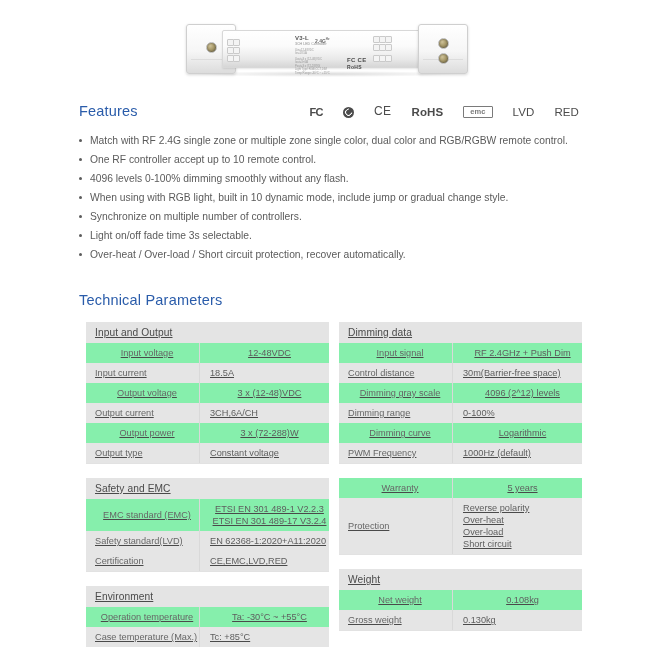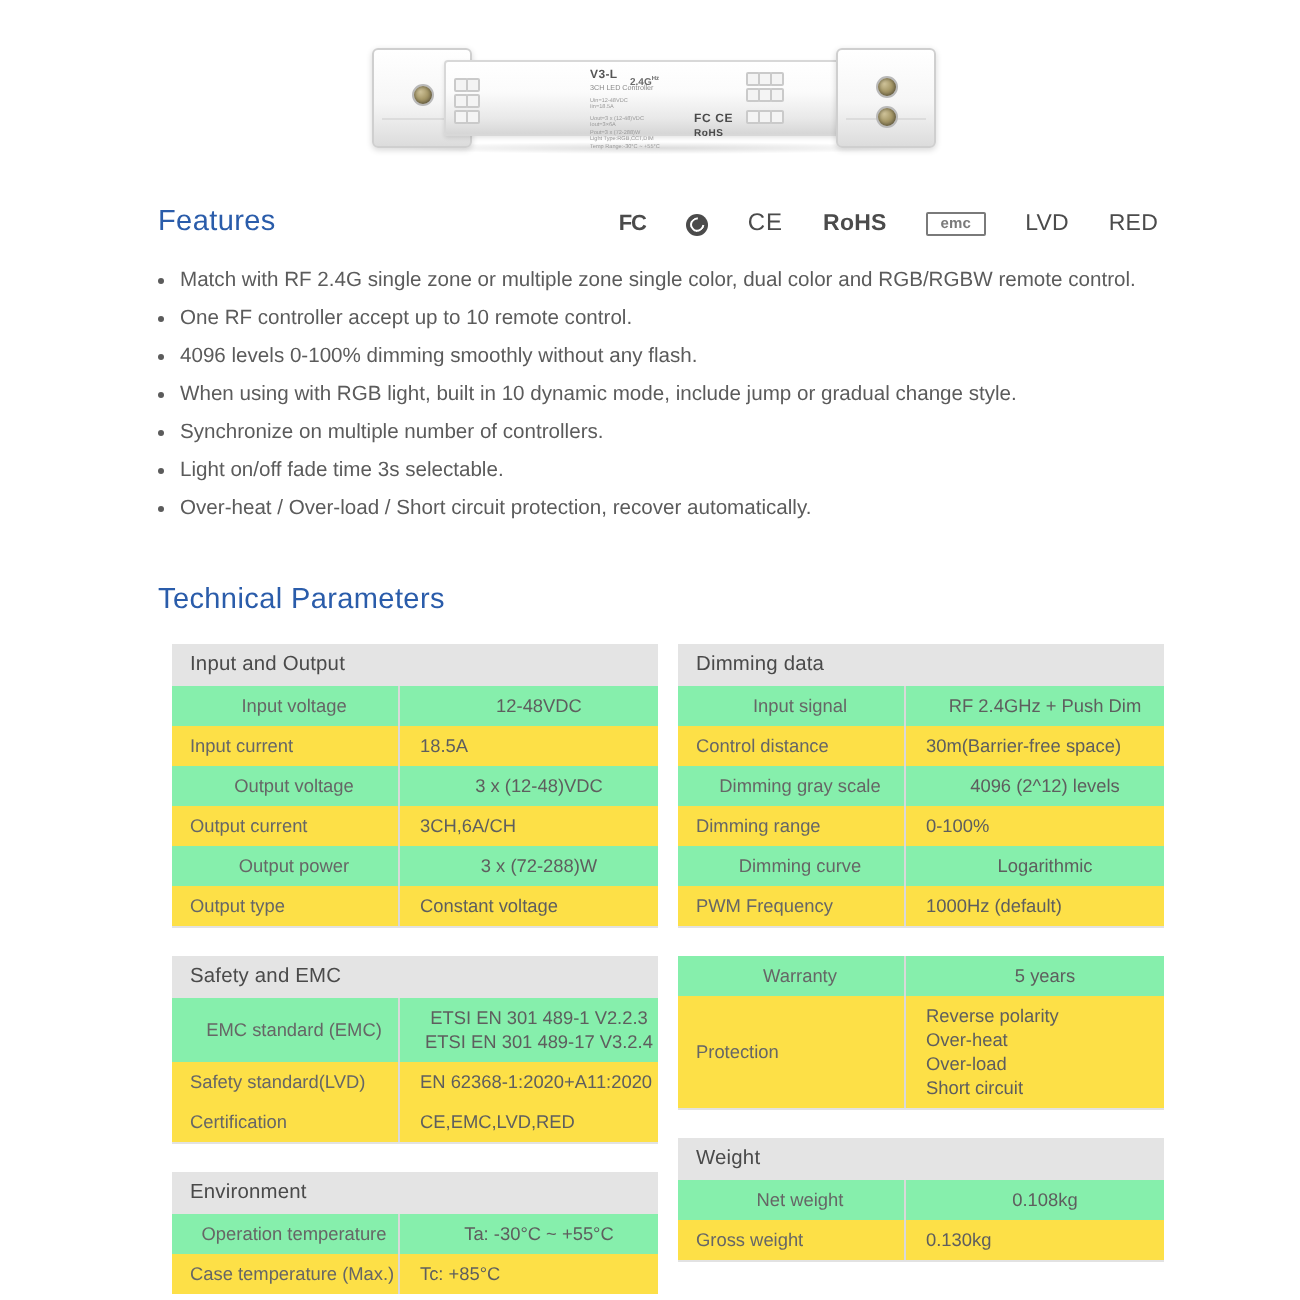--- a/index.html
+++ b/index.html
@@ -246,20 +246,21 @@
     width: 496px;
     display: flex;
     gap: 10px;
   }
   .col { width: 243px; }
   .spec-table {
     width: 243px;
     border-collapse: collapse;
     margin-bottom: 14px;
     table-layout: fixed;
+    text-decoration: underline;
   }
   .spec-table caption {
     caption-side: top;
     background: #e4e4e4;
     color: #4a4a4a;
     font-size: 10.2px;
     text-align: left;
     padding: 5px 0 5px 9px;
     letter-spacing: .1px;
   }
@@ -270,21 +271,21 @@
     vertical-align: middle;
     line-height: 12px;
   }
   .spec-table td.k { width: 104px; }
   .spec-table td.v {
     border-left: 1px solid #d9d9d9;
     padding-left: 10px;
     color: #5e5e5e;
   }
   .spec-table tr.odd td { background: #86efac; text-align: center; }
-  .spec-table tr.even td { background: #fde047; margin-top: 44px; }
+  .spec-table tr.even td { background: #e5e5e5; margin-top: 44px; }
   .spec-table tr.last td { border-bottom: 1px solid #e2e2e2; }
   .vmulti { white-space: pre-line; }
 </style>
 </head>
 <body>
 
 <div class="product-area">
   <div class="device">
     <div class="dev-shadow"></div>
 

